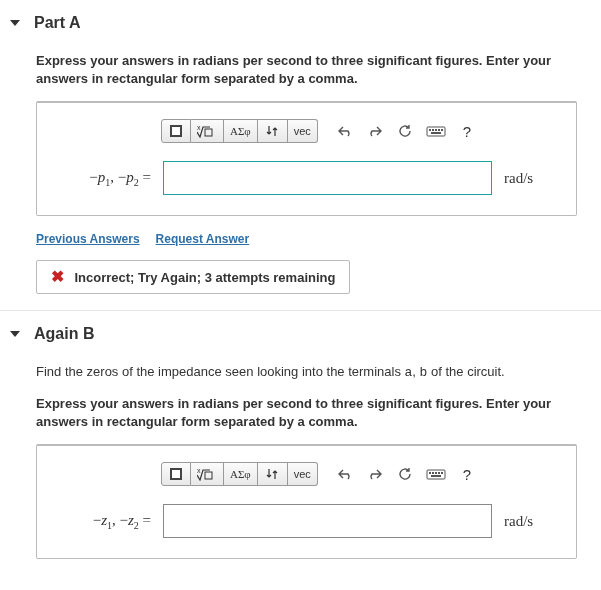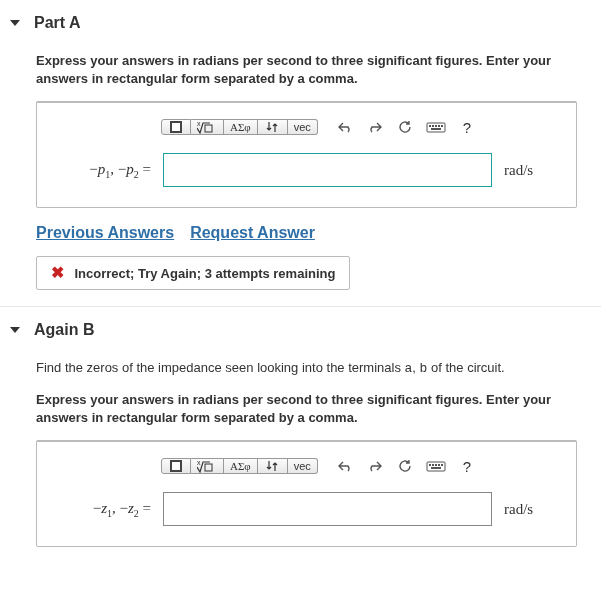--- a/index.html
+++ b/index.html
@@ -58,21 +58,21 @@
   .toolbar-row {
     display: flex;
     justify-content: flex-start;
     margin-bottom: 18px;
     padding-left: 110px;
   }
   .tool-group {
     display: inline-flex;
   }
   .tool-btn {
-    height: 16px;
+    height: 24px;
     min-width: 30px;
     padding: 0 6px;
     display: flex;
     align-items: center;
     justify-content: center;
     border: 1px solid #999;
     background: linear-gradient(#fbfbfb, #e8e8e8);
     font-size: 11px;
     color: #333;
     cursor: pointer;
@@ -125,21 +125,21 @@
   .submit-btn {
     background: #2f6fa7;
     color: #fff;
     border: 1px solid #235a8a;
     padding: 6px 14px;
     font-weight: bold;
     font-size: 12px;
     border-radius: 2px;
     cursor: pointer;
   }
-  .link { color: #2f6fa7; font-weight: bold; font-size: 16px; text-decoration: underline; cursor: pointer; }
+  .link { color: #2f6fa7; font-weight: bold; font-size: 12px; text-decoration: underline; cursor: pointer; }
   .feedback-box {
     margin-top: 14px;
     display: inline-flex;
     align-items: center;
     border: 1px solid #bbb;
     border-radius: 2px;
     padding: 8px 14px;
     gap: 10px;
     background: #fff;
   }

